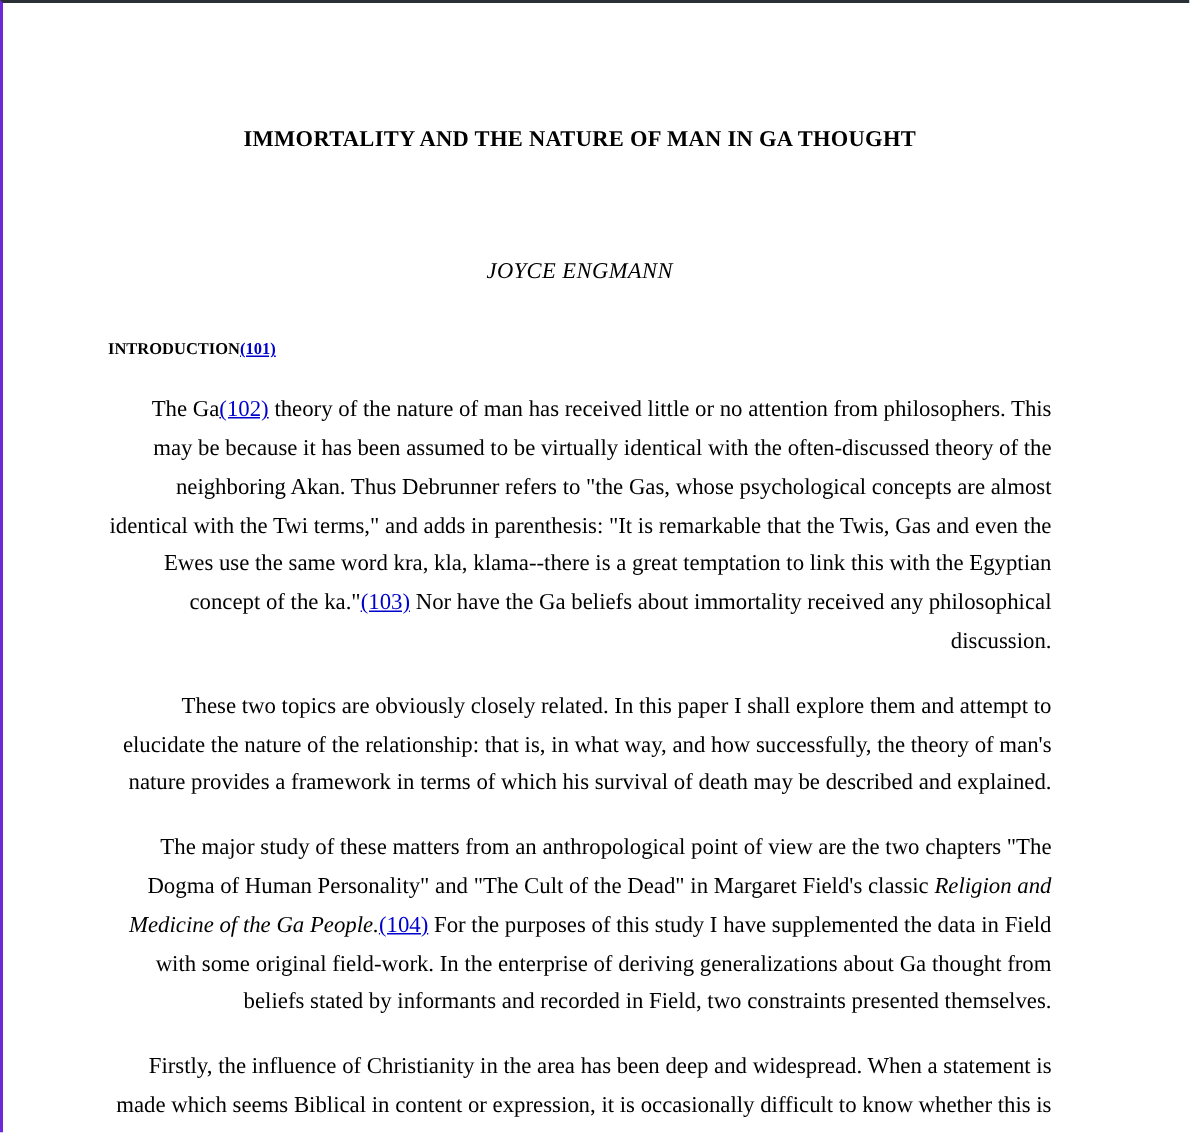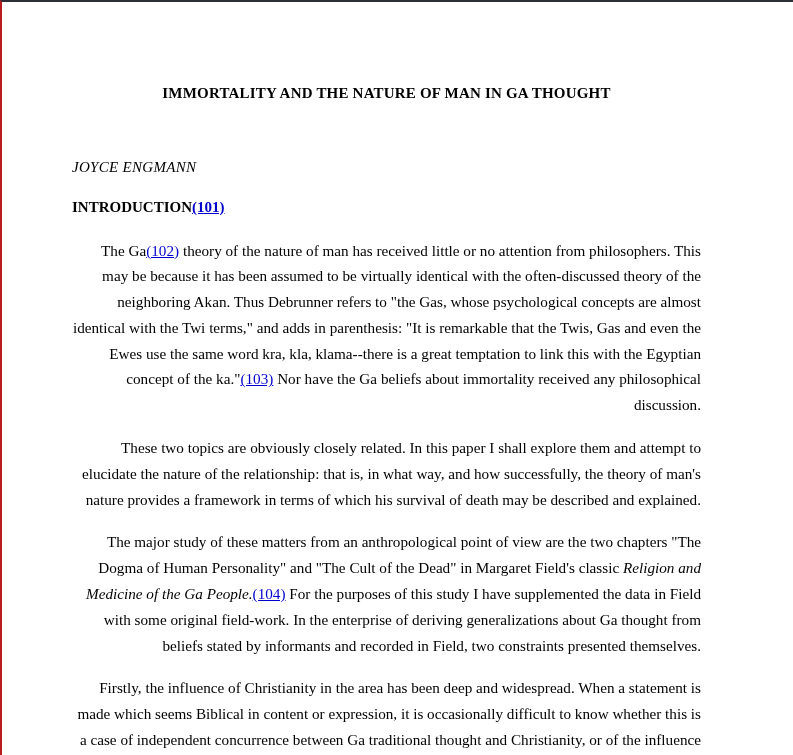--- a/index.html
+++ b/index.html
@@ -16,21 +16,21 @@
     color: #000000;
   }
 
   
   #viewport {
     position: relative;
     width: 793px;
     height: 755px;
     background: #ffffff;
     border-top: 2px solid #2b3036;
-    border-left: 2px solid #b91c1c;
+    border-left: 2px solid #6d28d9;
     overflow: hidden;
   }
 
   #page {
     position: absolute;
     left: 0;
     top: 0;
     width: 789px;
     height: 751px;
     background: #ffffff;
@@ -51,29 +51,30 @@
     margin: 0;
     padding-top: 82px;
     line-height: 1.2;
     color: #000000;
   }
 
   .author {
     font-family: "Liberation Serif", "DejaVu Serif", serif;
     font-size: 15px;
     font-style: italic;
+    text-align: center;
     letter-spacing: 0.3px;
-    margin: 0;
+    margin: 14px;
     padding-top: 57px;
     color: #000000;
   }
 
   h2.section-heading {
     font-family: "Liberation Serif", "DejaVu Serif", serif;
-    font-size: 15px;
+    font-size: 11px;
     font-weight: bold;
     margin: 0;
     padding-top: 22px;
     line-height: 1.3;
     color: #000000;
   }
 
   p.body-para {
     font-family: "Liberation Serif", "DejaVu Serif", serif;
     font-size: 15.2px;

